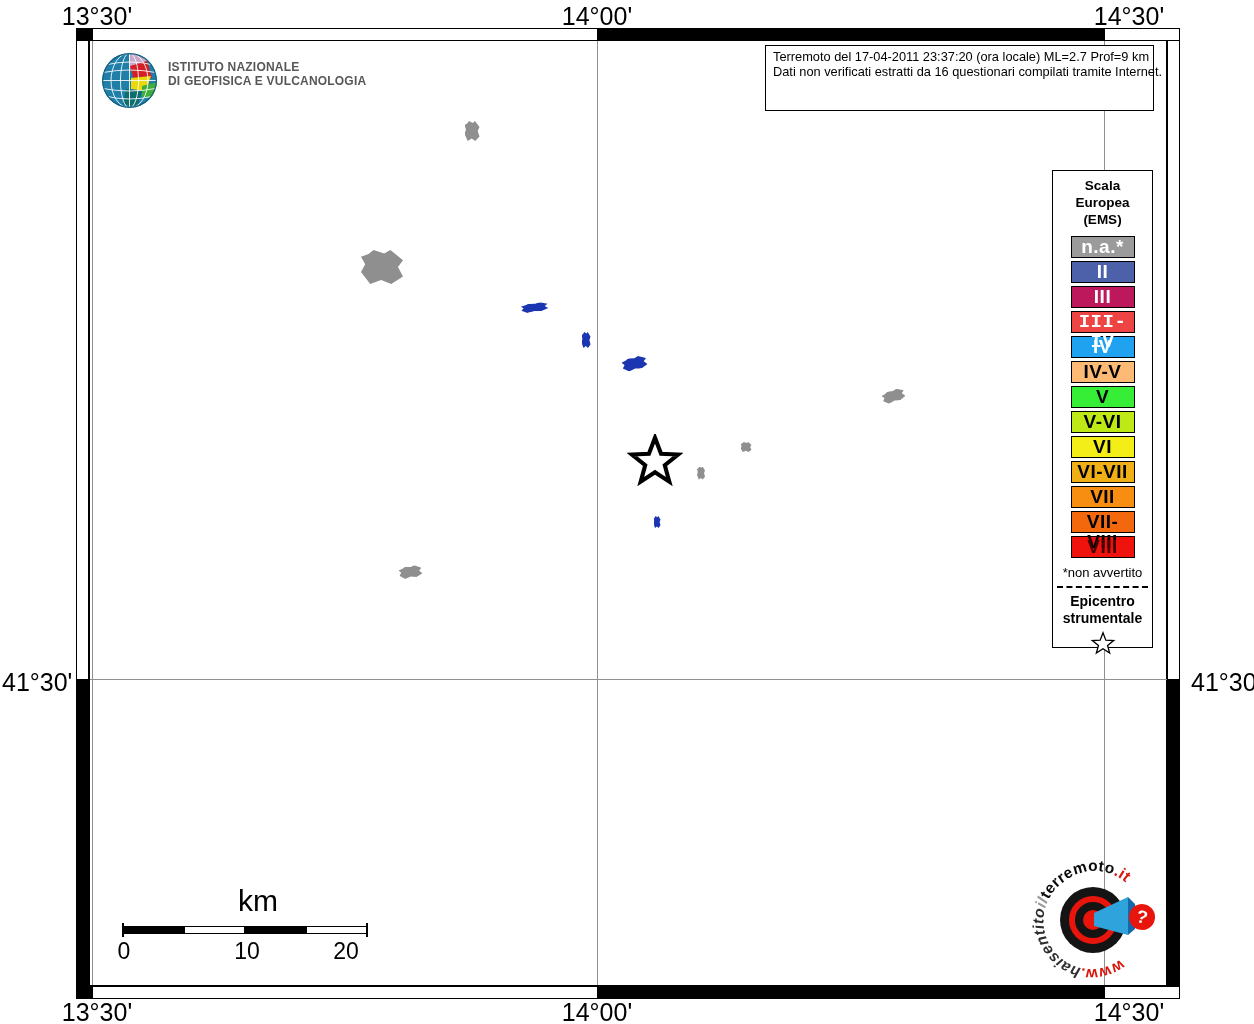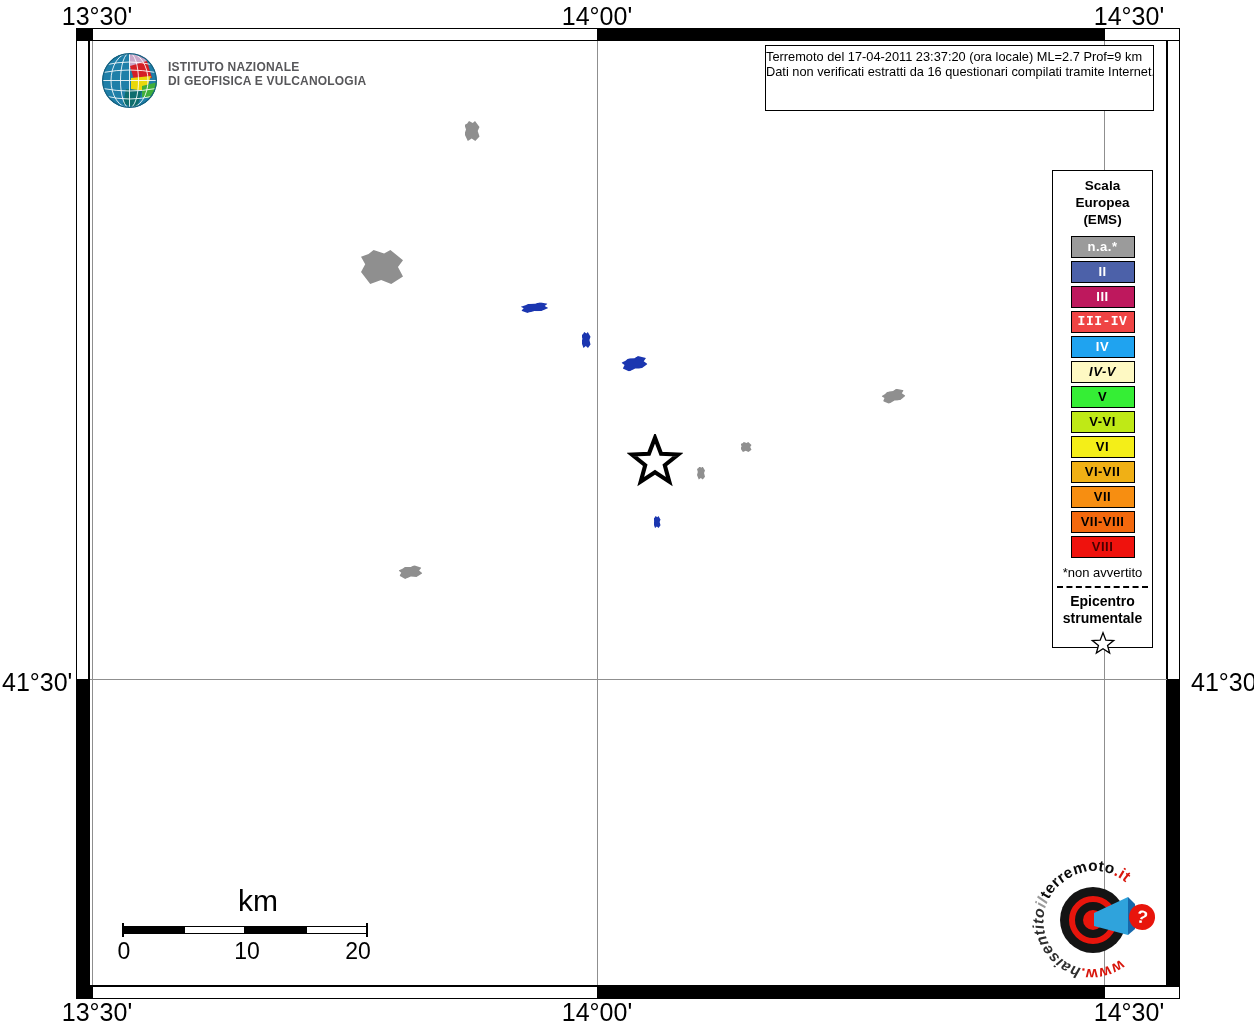--- a/index.html
+++ b/index.html
@@ -16,28 +16,28 @@
   .band.white{background:#fff}
   
   #map-border{position:absolute;left:89px;top:40px;width:1078px;height:946px;
     border:1px solid #000;box-sizing:border-box;z-index:1}
   .grid{position:absolute;background:#8f8f8f;z-index:2}
   
   .blob{position:absolute;z-index:3;
     clip-path:polygon(30% 0,55% 10%,70% 0,100% 30%,88% 50%,100% 78%,72% 100%,48% 88%,22% 100%,0 65%,10% 42%,0 20%,18% 12%)}
   
   #info-box{position:absolute;left:765px;top:45px;width:389px;height:66px;background:#fff;
-    border:1px solid #000;box-sizing:border-box;padding:3px 0;font-size:12.8px;
+    border:1px solid #000;box-sizing:border-box;padding:3px 7px;font-size:12.8px;
     line-height:15.2px;white-space:nowrap;z-index:5}
   
   #legend{position:absolute;left:1052px;top:170px;width:101px;height:478px;background:#fff;
     border:1px solid #000;box-sizing:border-box;z-index:5;text-align:center}
   #legend .title{font-weight:bold;font-size:13.5px;line-height:17px;margin-top:6px}
   .swatch{width:62px;height:20px;border:1px solid #000;margin:3px auto 0;
-    font-weight:bold;font-size:13px;line-height:20px;letter-spacing:.5px}
+    font-weight:bold;font-size:19px;line-height:20px;letter-spacing:.5px}
   #legend-items{margin-top:8px}
   #legend .footnote{font-size:13px;margin-top:7px}
   #legend .divider{border-top:2px dashed #000;width:92%;margin:6px auto 5px}
   #legend .epi{font-weight:bold;font-size:14px;line-height:17px}
   
   #scalebar-title{position:absolute;left:258px;top:884px;font-size:30px;transform:translateX(-50%);z-index:4}
   #scalebar{position:absolute;left:123px;top:926px;width:244px;height:8px;display:flex;z-index:4}
   #scalebar .seg{flex:1;border:1px solid #000;box-sizing:border-box}
   .sb-tick{position:absolute;width:2px;height:14px;background:#000;top:923px;z-index:4}
   .sb-num{position:absolute;top:938px;font-size:23px;transform:translateX(-50%);z-index:4}
@@ -145,21 +145,21 @@
     <div>Scala</div>
     <div>Europea</div>
     <div>(EMS)</div>
   </div>
   <div id="legend-items">
       <div class="swatch" style="background: rgb(155, 155, 155); color: rgb(255, 255, 255);">n.a.*</div>
       <div class="swatch" style="background: rgb(76, 97, 169); color: rgb(255, 255, 255);">II</div>
       <div class="swatch" style="background: #be185d; color: rgb(255, 255, 255);">III</div>
       <div class="swatch" style="background: #ef4444; color: rgb(255, 255, 255); font-family: Liberation Mono, monospace;">III-IV</div>
       <div class="swatch" style="background: rgb(31, 163, 240); color: rgb(255, 255, 255);">IV</div>
-      <div class="swatch" style="background: #fef9c3; color: rgb(0, 0, 0); font-style: italic;">IV-V</div>
+      <div class="swatch" style="background: #fdba74; color: rgb(0, 0, 0);">IV-V</div>
       <div class="swatch" style="background: rgb(53, 238, 53); color: rgb(0, 0, 0);">V</div>
       <div class="swatch" style="background: rgb(191, 233, 22); color: rgb(0, 0, 0);">V-VI</div>
       <div class="swatch" style="background: rgb(244, 238, 24); color: rgb(0, 0, 0);">VI</div>
       <div class="swatch" style="background: rgb(240, 176, 21); color: rgb(0, 0, 0);">VI-VII</div>
       <div class="swatch" style="background: rgb(247, 142, 17); color: rgb(0, 0, 0);">VII</div>
       <div class="swatch" style="background: rgb(243, 104, 13); color: rgb(0, 0, 0);">VII-VIII</div>
       <div class="swatch" style="background: rgb(239, 18, 13); color: rgb(73, 0, 0);">VIII</div>
     </div>
   <div class="footnote">*non avvertito</div>
   <div class="divider"></div>
@@ -176,21 +176,21 @@
 <div id="scalebar">
     <div class="seg" style="background: rgb(0, 0, 0);"></div>
     <div class="seg" style="background: rgb(255, 255, 255);"></div>
     <div class="seg" style="background: rgb(0, 0, 0);"></div>
     <div class="seg" style="background: rgb(255, 255, 255);"></div>
   </div>
 <div class="sb-tick" style="left:122px"></div>
 <div class="sb-tick" style="left:366px"></div>
 <div class="sb-num" style="left:124px">0</div>
 <div class="sb-num" style="left:247px">10</div>
-<div class="sb-num" style="left:358px">20</div>
+<div class="sb-num" style="left:346px">20</div>
 
 <svg id="watermark" width="140" height="140" viewBox="0 0 140 140">
   <defs>
     <path id="tcirc" d="M 92.5,106.3 A 48,48 0 1 1 37.5,27.7 A 48,48 0 1 1 92.5,106.3"></path>
   </defs>
   <g>
     <circle cx="65" cy="67" r="33" fill="#141414"></circle>
     <circle cx="65" cy="67" r="21" fill="none" stroke="#E8150C" stroke-width="6"></circle>
     <circle cx="65" cy="67" r="10" fill="#E8150C"></circle>
   </g>

